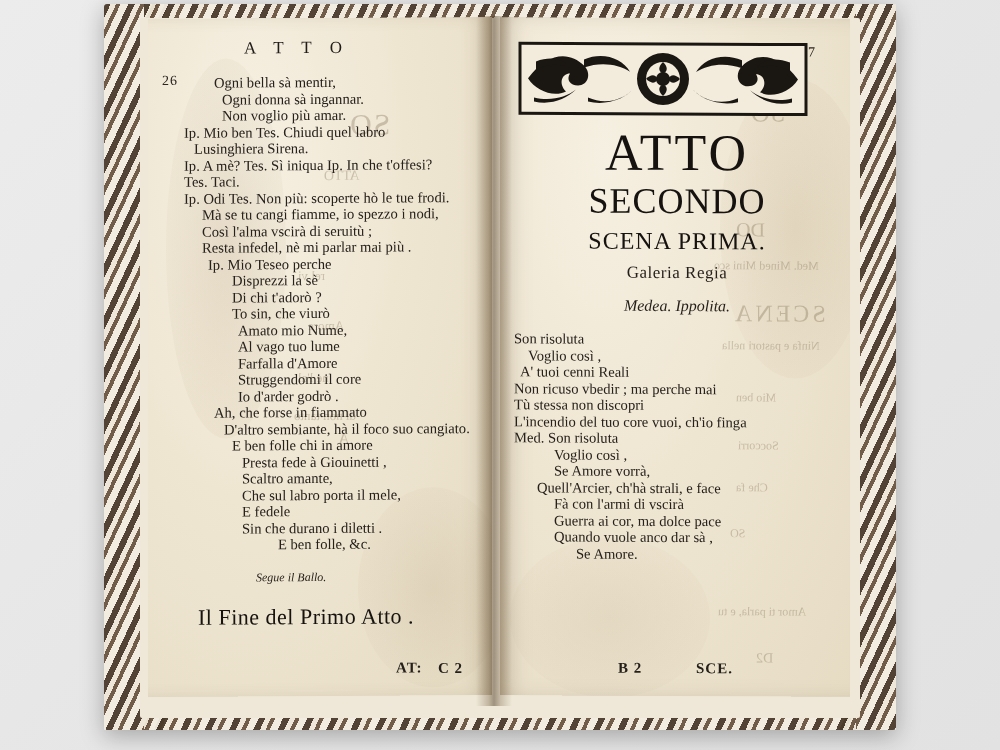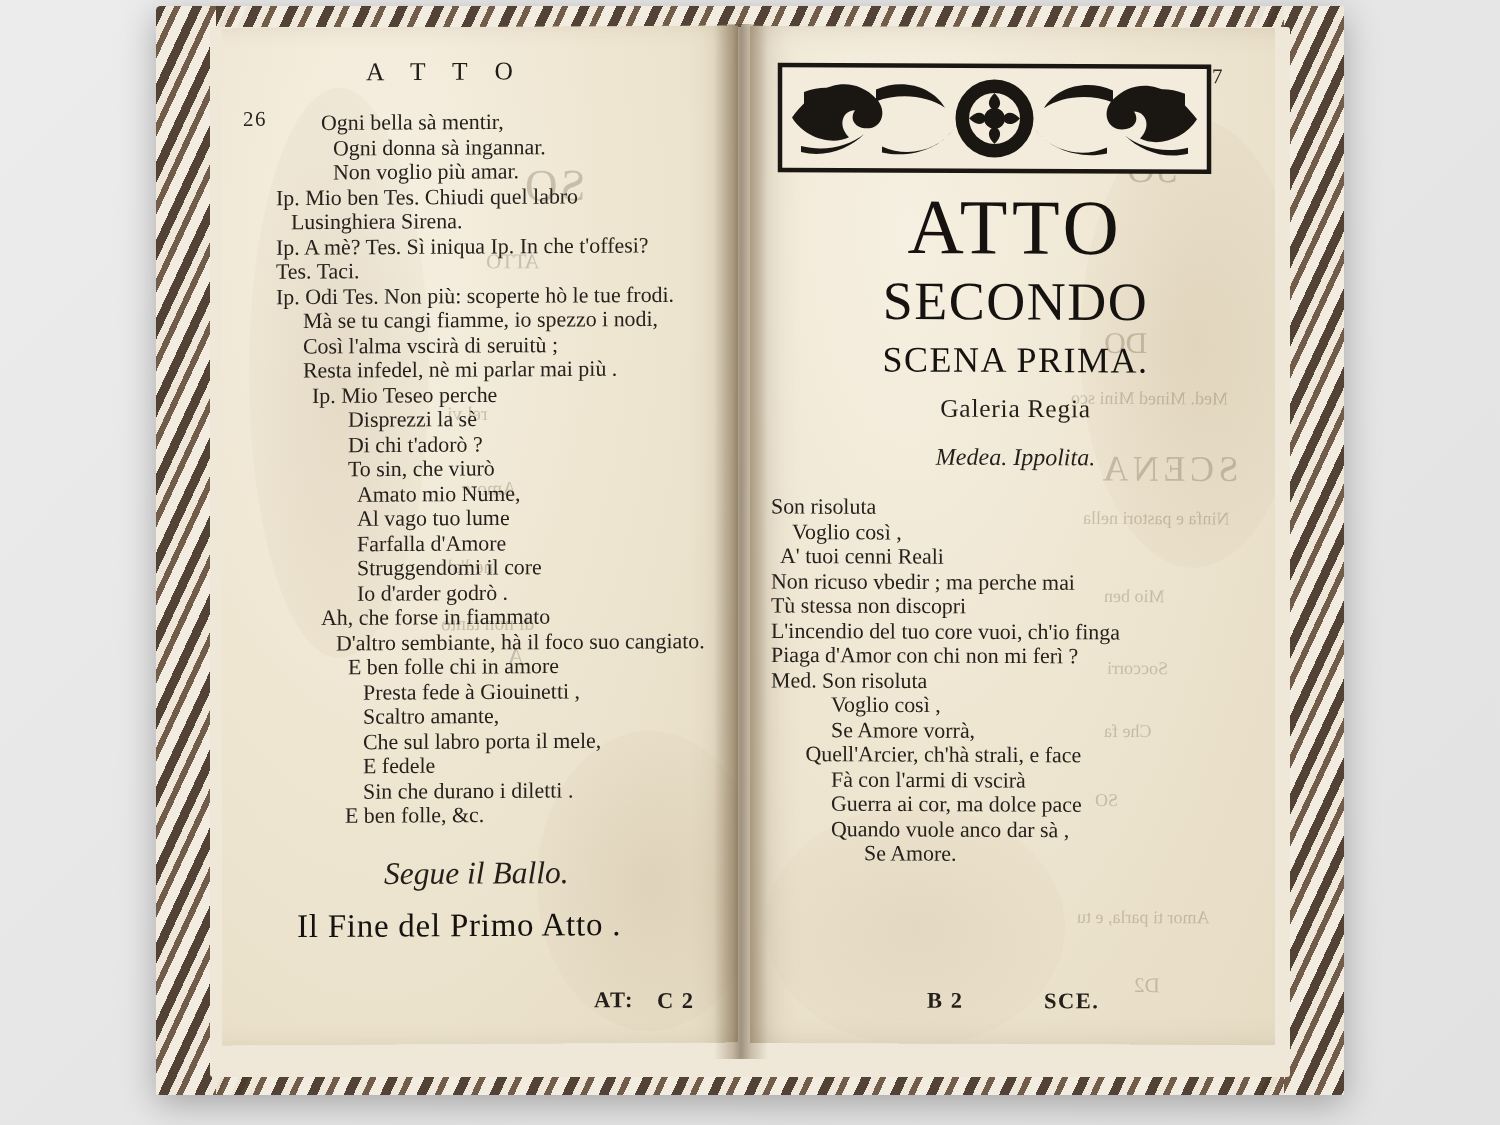--- a/index.html
+++ b/index.html
@@ -192,21 +192,21 @@
     color: #241f1a;
     letter-spacing: 0.5px;
   }
   .chars {
     font-size: 16px;
     font-style: italic;
     color: #241f1a;
   }
 
   .segue {
-    font-size: 21px;
+    font-size: 12px;
     font-style: italic;
     color: #241f1a;
   }
   .fine {
     font-size: 22px;
     color: #15120f;
     letter-spacing: 0.5px;
   }
   .catchword {
     position: absolute;
@@ -289,21 +289,21 @@
         <div class="line" style="margin-left:54px">Struggendomi il core</div>
         <div class="line" style="margin-left:54px">Io d'arder godrò .</div>
         <div class="line" style="margin-left:30px">Ah, che forse in fiammato</div>
         <div class="line" style="margin-left:40px">D'altro sembiante, hà il foco suo cangiato.</div>
         <div class="line" style="margin-left:48px">E ben folle chi in amore</div>
         <div class="line" style="margin-left:58px">Presta fede à Giouinetti ,</div>
         <div class="line" style="margin-left:58px">Scaltro amante,</div>
         <div class="line" style="margin-left:58px">Che sul labro porta il mele,</div>
         <div class="line" style="margin-left:58px">E fedele</div>
         <div class="line" style="margin-left:58px">Sin che durano i diletti .</div>
-        <div class="line" style="margin-left:46px">E ben folle, &amp;c.</div>
+        <div class="line" style="margin-left:94px">E ben folle, &amp;c.</div>
       </div>
 
       <div class="pg segue" style="left:108px;top:552px;">Segue il Ballo.</div>
       <div class="pg fine" style="left:50px;top:586px;">Il Fine del Primo Atto .</div>
 
       <div class="catchword" style="left:248px;top:642px;">AT:</div>
     </div>
 
     <div class="page page-right">
 
@@ -363,21 +363,20 @@
         <div class="ctr locale" style="margin-top:8px;">Galeria Regia</div>
         <div class="ctr chars" style="margin-top:14px;">Medea. Ippolita.</div>
 
         <div style="margin-top:16px;">
           <div class="line" style="margin-left:0px">Son risoluta</div>
           <div class="line" style="margin-left:14px">Voglio così ,</div>
           <div class="line" style="margin-left:6px">A' tuoi cenni Reali</div>
           <div class="line" style="margin-left:0px">Non ricuso vbedir ; ma perche mai</div>
           <div class="line" style="margin-left:0px">Tù stessa non discopri</div>
           <div class="line" style="margin-left:0px">L'incendio del tuo core vuoi, ch'io finga</div>
-          <div class="line" style="margin-left:0px">Piaga d'Amor con chi non mi ferì ?</div>
           <div class="line" style="margin-left:0px">Med. Son risoluta</div>
           <div class="line" style="margin-left:40px">Voglio così ,</div>
           <div class="line" style="margin-left:40px">Se Amore vorrà,</div>
           <div class="line" style="margin-left:23px">Quell'Arcier, ch'hà strali, e face</div>
           <div class="line" style="margin-left:40px">Fà con l'armi di vscirà</div>
           <div class="line" style="margin-left:40px">Guerra ai cor, ma dolce pace</div>
           <div class="line" style="margin-left:40px">Quando vuole anco dar sà ,</div>
           <div class="line" style="margin-left:62px">Se Amore.</div>
         </div>
       </div>

